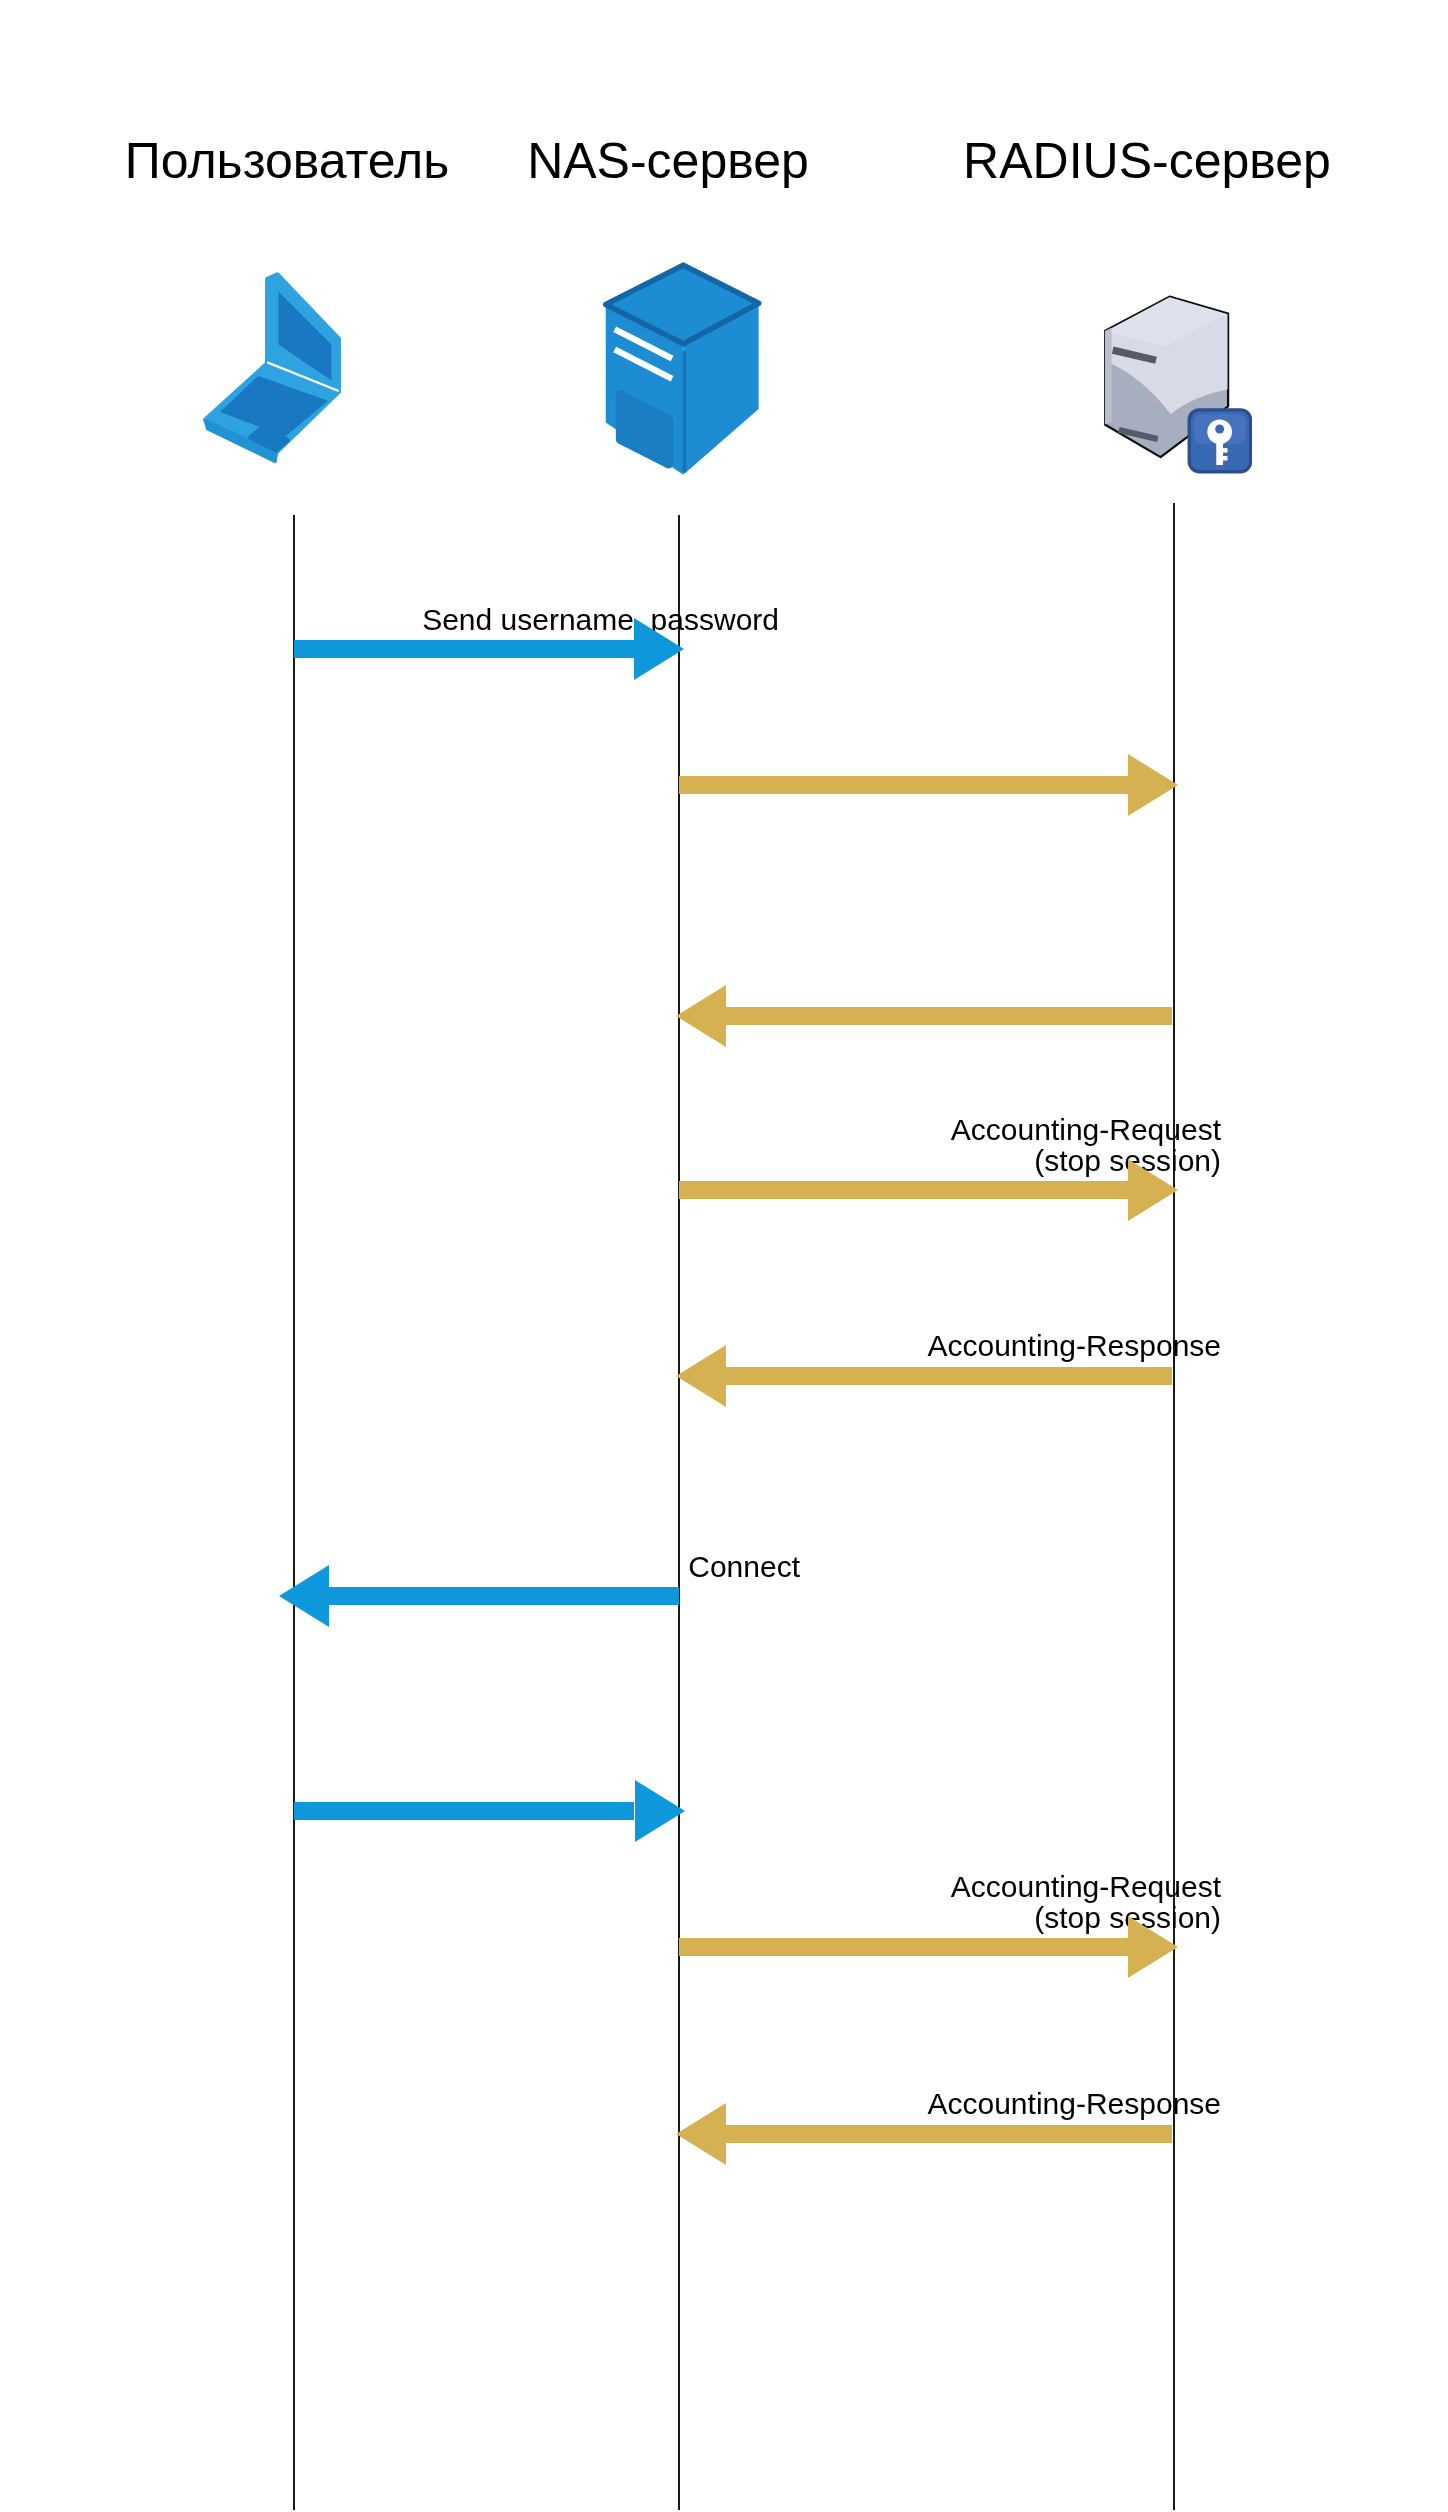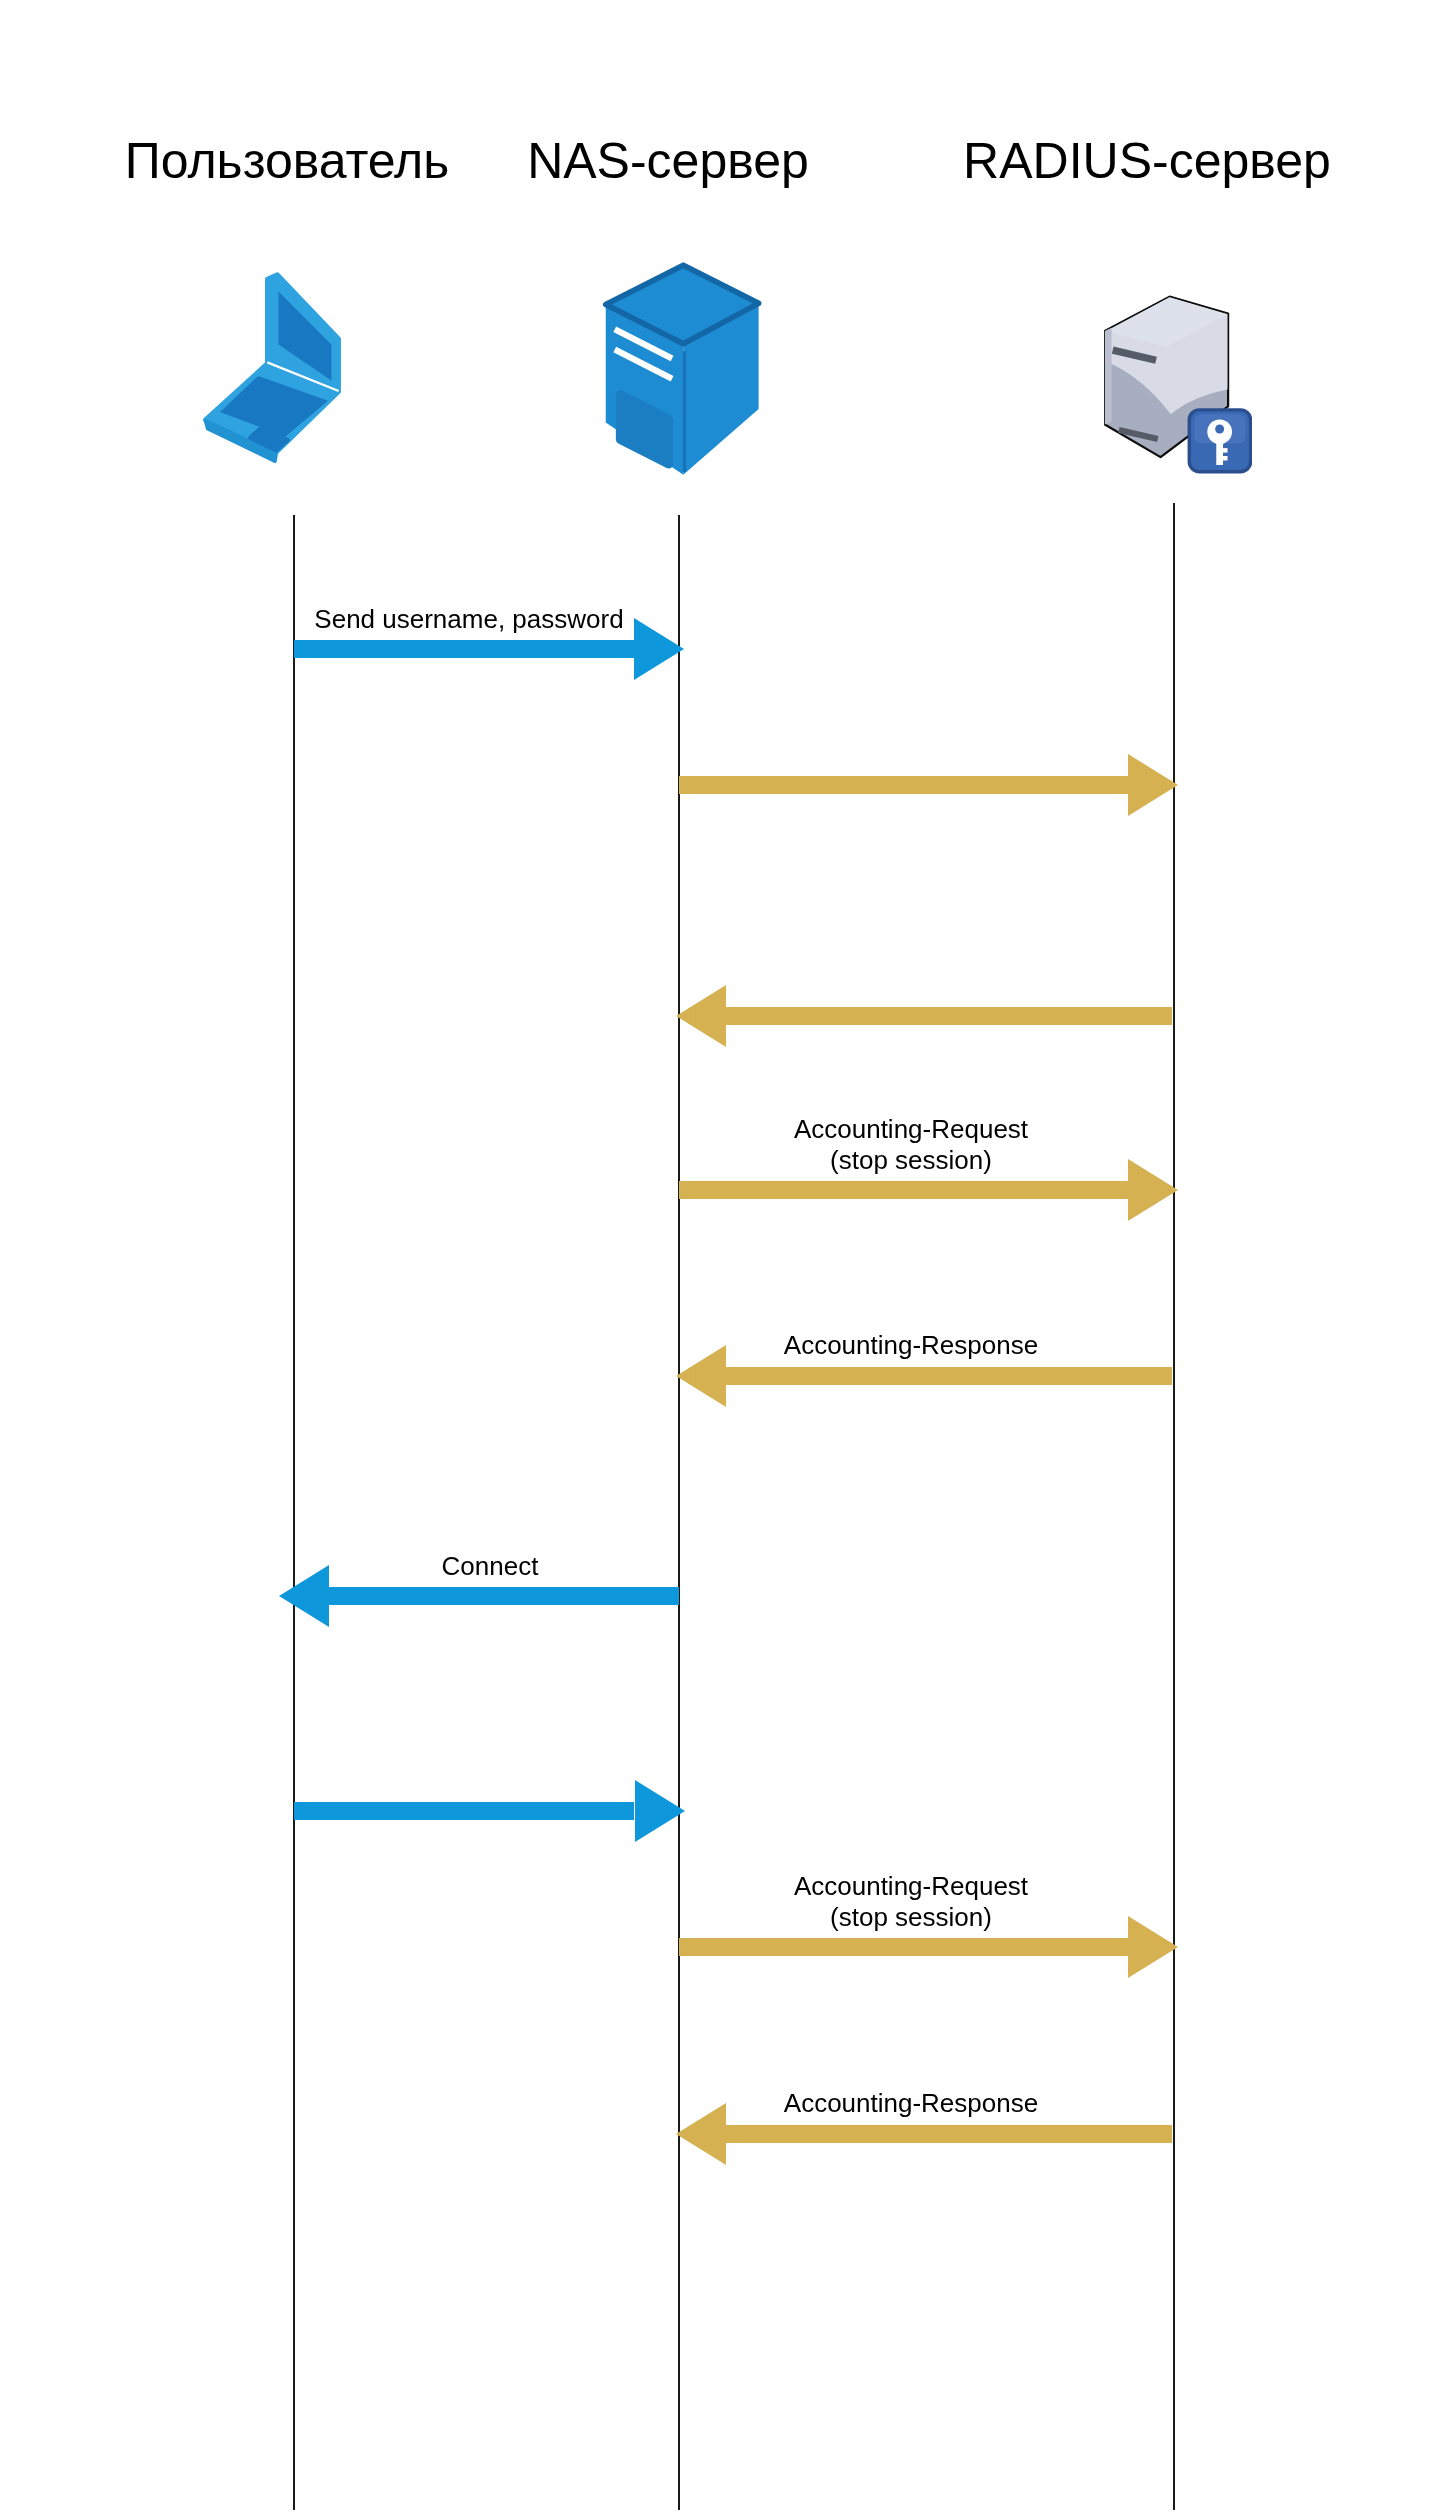--- a/index.html
+++ b/index.html
@@ -24,22 +24,22 @@
   }
   .icon{position:absolute;}
   .lifeline{
     position:absolute;
     width:1.7px;
     background:#1a1a1a;
   }
   .msg-label{
     position:absolute;
     width:620px;
-    text-align:center;
-    font-size:26px;
+    text-align:right;
+    font-size:30px;
     line-height:31px;
     color:#000000;
     transform:translateX(-50%);
     white-space:nowrap;
   }
   .shaft{position:absolute;height:18px;}
   .shaft.blue{background:#0E98DB;}
   .shaft.gold{background:#D5B152;}
   .head{position:absolute;width:0;height:0;border-top:31px solid transparent;border-bottom:31px solid transparent;}
   .head.right.blue{border-left:50px solid #0E98DB;}

